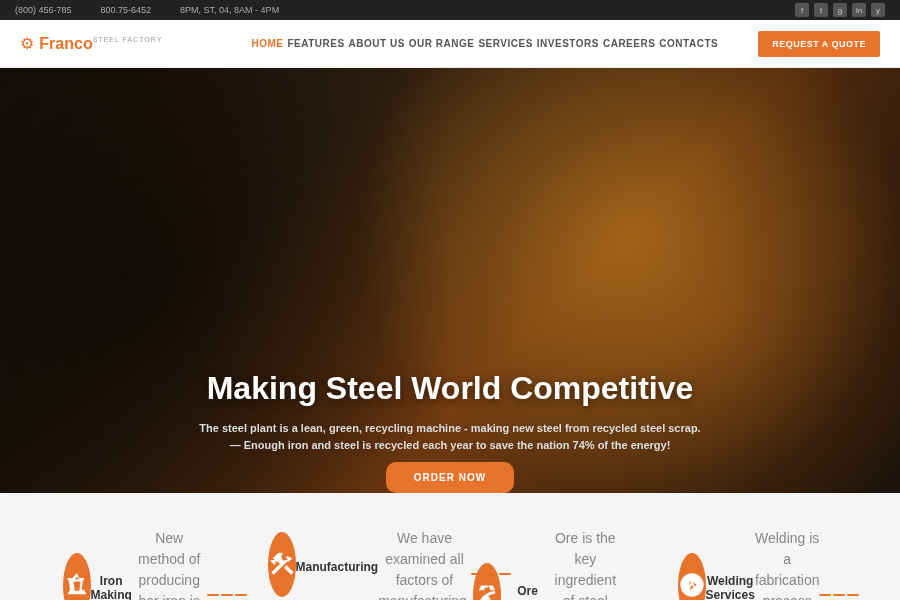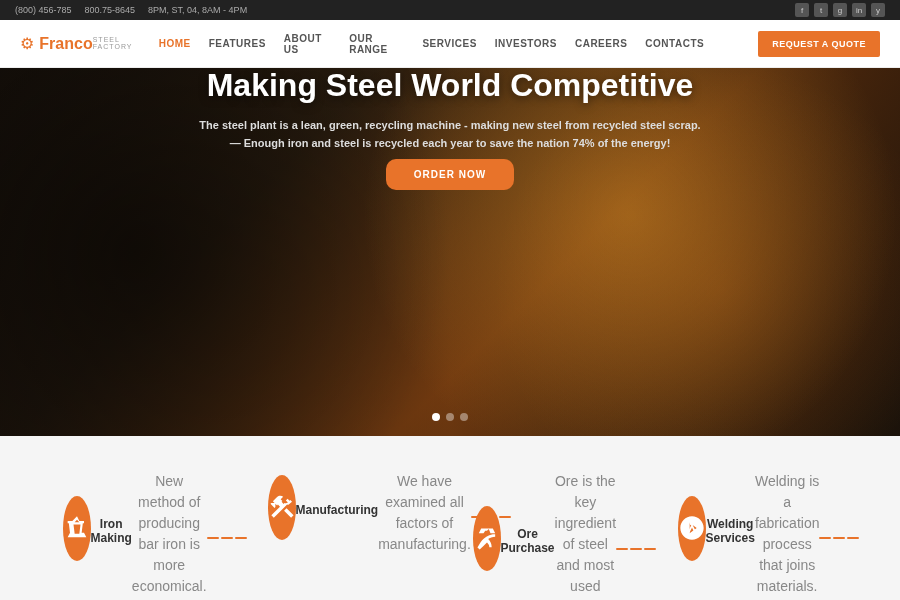--- a/index.html
+++ b/index.html
@@ -6,21 +6,21 @@
     body { font-family: Arial, sans-serif; width: 900px; height: 600px; overflow: hidden; background: #f5f5f5; }
 
     
     .topbar {
       background: #222;
       color: #aaa;
       font-size: 9px;
       padding: 3px 15px;
       display: flex;
       align-items: center;
-      gap: 13px;
+      gap: 29px;
     }
     .topbar-social {
       margin-left: auto;
       display: flex;
       gap: 5px;
     }
     .topbar-social span {
       width: 14px; height: 14px;
       background: #555;
       border-radius: 2px;
@@ -62,21 +62,21 @@
     .logo-sub {
       font-size: 7px;
       color: #999;
       letter-spacing: 1px;
       text-transform: uppercase;
     }
     nav {
       margin-left: auto;
       display: flex;
       align-items: center;
-      gap: 18px;
+      gap: 4px;
     }
     nav a {
       text-decoration: none;
       font-size: 10px;
       color: #555;
       font-weight: 600;
       letter-spacing: 0.5px;
       text-transform: uppercase;
     }
     nav a.active { color: #e8732a; }
@@ -91,25 +91,25 @@
       letter-spacing: 0.5px;
       cursor: pointer;
       border-radius: 2px;
       white-space: nowrap;
       margin-left: 36px;
     }
 
     
     .hero {
       position: relative;
-      height: 368px;
+      height: 425px;
       background: linear-gradient(to right, rgba(20,15,10,0.85) 0%, rgba(30,25,15,0.5) 50%, rgba(20,15,10,0.7) 100%),
                   linear-gradient(135deg, #1a1008 0%, #3d2510 30%, #c45a10 60%, #2a1a0a 100%);
       display: flex;
-      align-items: flex-start;
+      align-items: flex-end;
       justify-content: center;
       text-align: center;
       overflow: hidden;
     }
     
     .hero::before {
       content: '';
       position: absolute;
       top: 0; left: 0; right: 0; bottom: 0;
       background:
@@ -211,21 +211,21 @@
       width: 12px; height: 2px;
       background: #e8732a;
       border-radius: 1px;
     }
   </style>
 </head>
 <body>
 
 <div class="topbar">
   <span>(800) 456-785</span>
-  <span>800.75-8645</span>
+  <span>800.75-6452</span>
   <span>8PM, ST, 04, 8AM - 4PM</span>
   <div class="topbar-social">
     <span>f</span>
     <span>t</span>
     <span>g</span>
     <span>in</span>
     <span>y</span>
   </div>
 </div>
 

